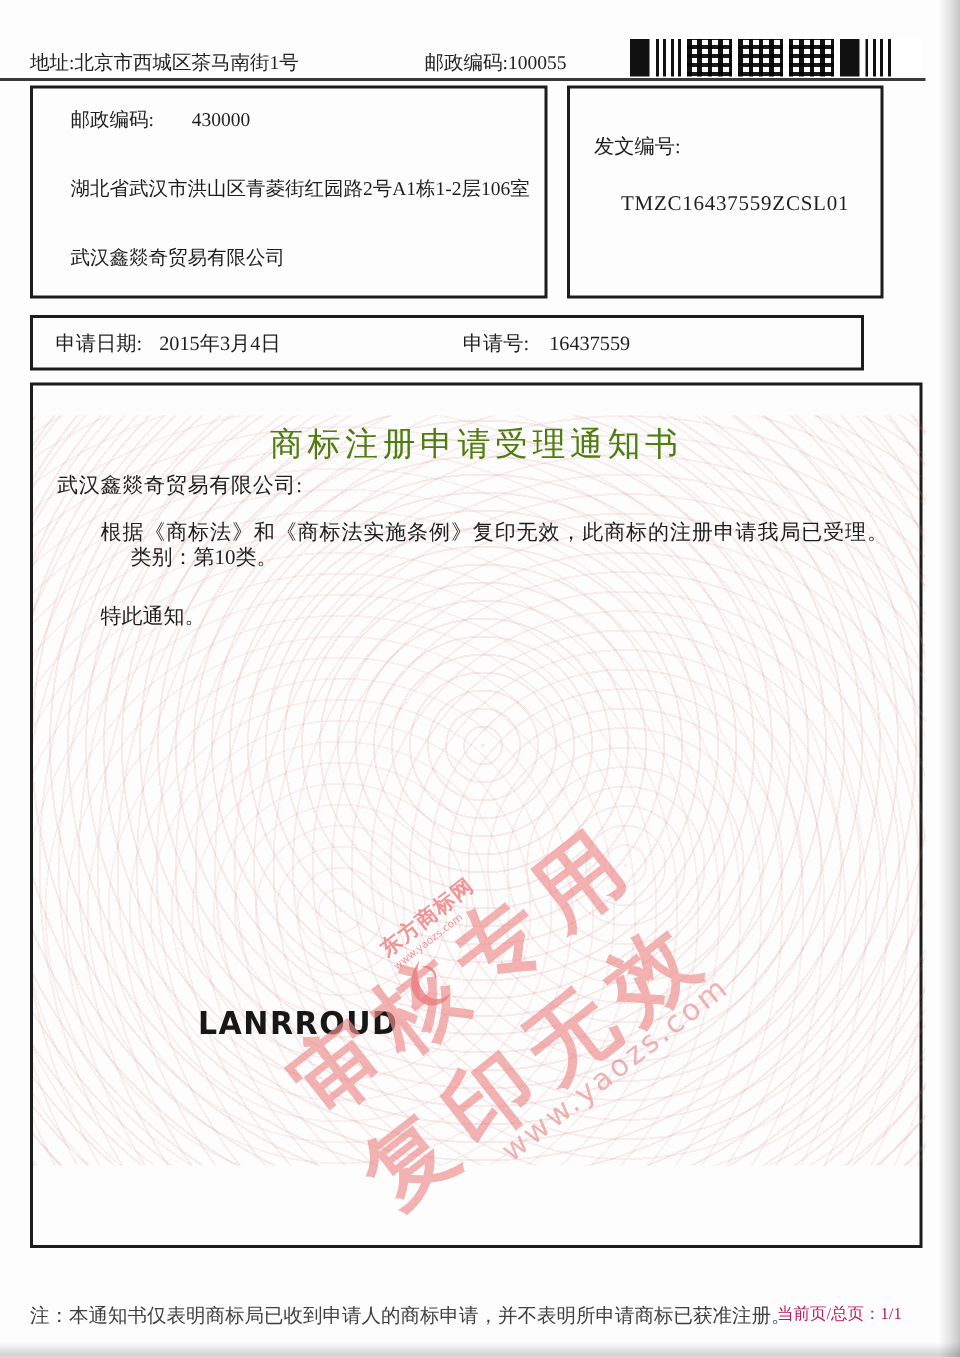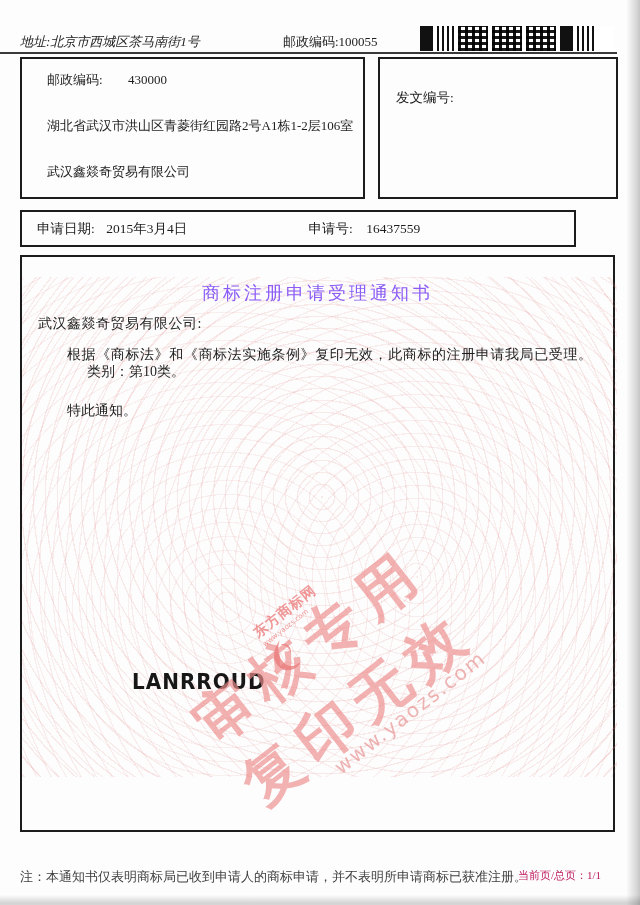--- a/index.html
+++ b/index.html
@@ -13,58 +13,58 @@
   
   .edge-right { position:absolute; top:0; right:0; width:14px; height:100%;
     background:linear-gradient(90deg, rgba(0,0,0,0) 0%, rgba(0,0,0,.14) 70%, rgba(0,0,0,.22) 100%); z-index:9; }
   .edge-bottom { position:absolute; left:0; bottom:0; width:100%; height:10px;
     background:linear-gradient(180deg, rgba(0,0,0,0) 0%, rgba(0,0,0,.16) 80%); z-index:9; }
 
   .doc-title { position:absolute; top:8px; left:0; width:100%; text-align:center;
     font-size:22px; letter-spacing:2px; color:#111; }
 
   .addr-row { position:absolute; top:33px; left:0; width:100%; font-size:13px; color:#222; }
-  .addr-office { position:absolute; left:20px; top:0;font-style:italic; }
+  .addr-office { position:absolute; left:20px; top:0; }
   .addr-post   { position:absolute; left:283px; top:0; }
 
   .barcode { position:absolute; left:420px; top:26px; height:25px; width:194px;
     display:flex; align-items:stretch; gap:4px; background:#fff; }
   .bar-block { width:13px; background:#111; }
   .bar-thin  { width:17px; background:repeating-linear-gradient(90deg,#111 0 2px,#fff 2px 5px); }
   .bar-2d    { width:30px;
     background-image:
       repeating-linear-gradient(0deg, rgba(0,0,0,.9) 0 3px, rgba(255,255,255,0) 3px 6px),
       repeating-linear-gradient(90deg, #111 0 3px, #fff 3px 7px);
   }
 
   .head-rule { position:absolute; top:52px; left:0; width:617px; border-top:2px solid #3a3a3a; }
 
   .box { position:absolute; border:2px solid #1c1c1c; background:transparent; }
   .box-recipient { left:20px; top:57px; width:345px; height:142px; }
-  .box-refno     { left:378px; top:57px; width:240px; height:142px;text-align:center; }
+  .box-refno     { left:378px; top:57px; width:211px; height:142px;text-align:center; }
   .box-approw    { left:20px; top:210px; width:556px; height:37px; }
   .box-main      { left:20px; top:255px; width:595px; height:577px; }
 
   .rcp-post    { position:absolute; left:25px; top:12px; font-size:13px; }
   .rcp-postval { margin-left:22px;margin-top:32px; }
   .rcp-addr    { position:absolute; left:25px; top:58px; font-size:13px; }
   .rcp-company { position:absolute; left:25px; top:104px; font-size:13px; }
 
   .ref-label { position:absolute; left:16px; top:30px; font-size:13.5px; }
   .ref-value { position:absolute; left:34px; top:70px; font-size:14px; letter-spacing:.5px; }
 
   .app-line { position:absolute; left:15px; top:8px; font-size:13.5px; }
   .app-datelabel {}
   .app-dateval { margin-left:8px; }
   .app-nolabel { margin-left:118px; }
   .app-noval   { margin-left:10px; }
 
   
   .notice-title { position:absolute; top:24px; left:0; width:100%; text-align:center;
-    font-size:18px; letter-spacing:3px; color:#8b5cf6; z-index:2; }
+    font-size:22px; letter-spacing:3px; color:#4d7c0f; z-index:2; }
   .n-salutation { position:absolute; left:16px; top:58px; font-size:14px; letter-spacing:.5px; z-index:2; }
   .n-body  { position:absolute; left:45px; top:89px; width:545px; font-size:14px; letter-spacing:.6px; z-index:2; }
   .n-class { position:absolute; left:45px; top:106px; font-size:14px; z-index:2;margin-left:20px; }
   .n-close { position:absolute; left:45px; top:145px; font-size:14px; z-index:2; }
 
   .n-mark { position:absolute; left:110px; top:413px; font-size:20px; font-weight:bold;
     letter-spacing:1px; color:#171717; font-family:"DejaVu Sans","Liberation Sans",sans-serif;
     transform:scaleY(1.05); z-index:2; }
 
   
@@ -123,20 +123,21 @@
     <div class="rcp-post">
       <span>邮政编码:</span>
       <span class="rcp-postval">430000</span>
     </div>
     <div class="rcp-addr">湖北省武汉市洪山区青菱街红园路2号A1栋1-2层106室</div>
     <div class="rcp-company">武汉鑫燚奇贸易有限公司</div>
   </div>
 
   <div class="box box-refno">
     <div class="ref-label">发文编号:</div>
+    <div class="ref-value">TMZC16437559ZCSL01</div>
   </div>
 
   <div class="box box-approw">
     <div class="app-line">
       <span class="app-datelabel">申请日期:</span>
       <span class="app-dateval">2015年3月4日</span>
       <span class="app-nolabel">申请号:</span>
       <span class="app-noval">16437559</span>
     </div>
   </div>

